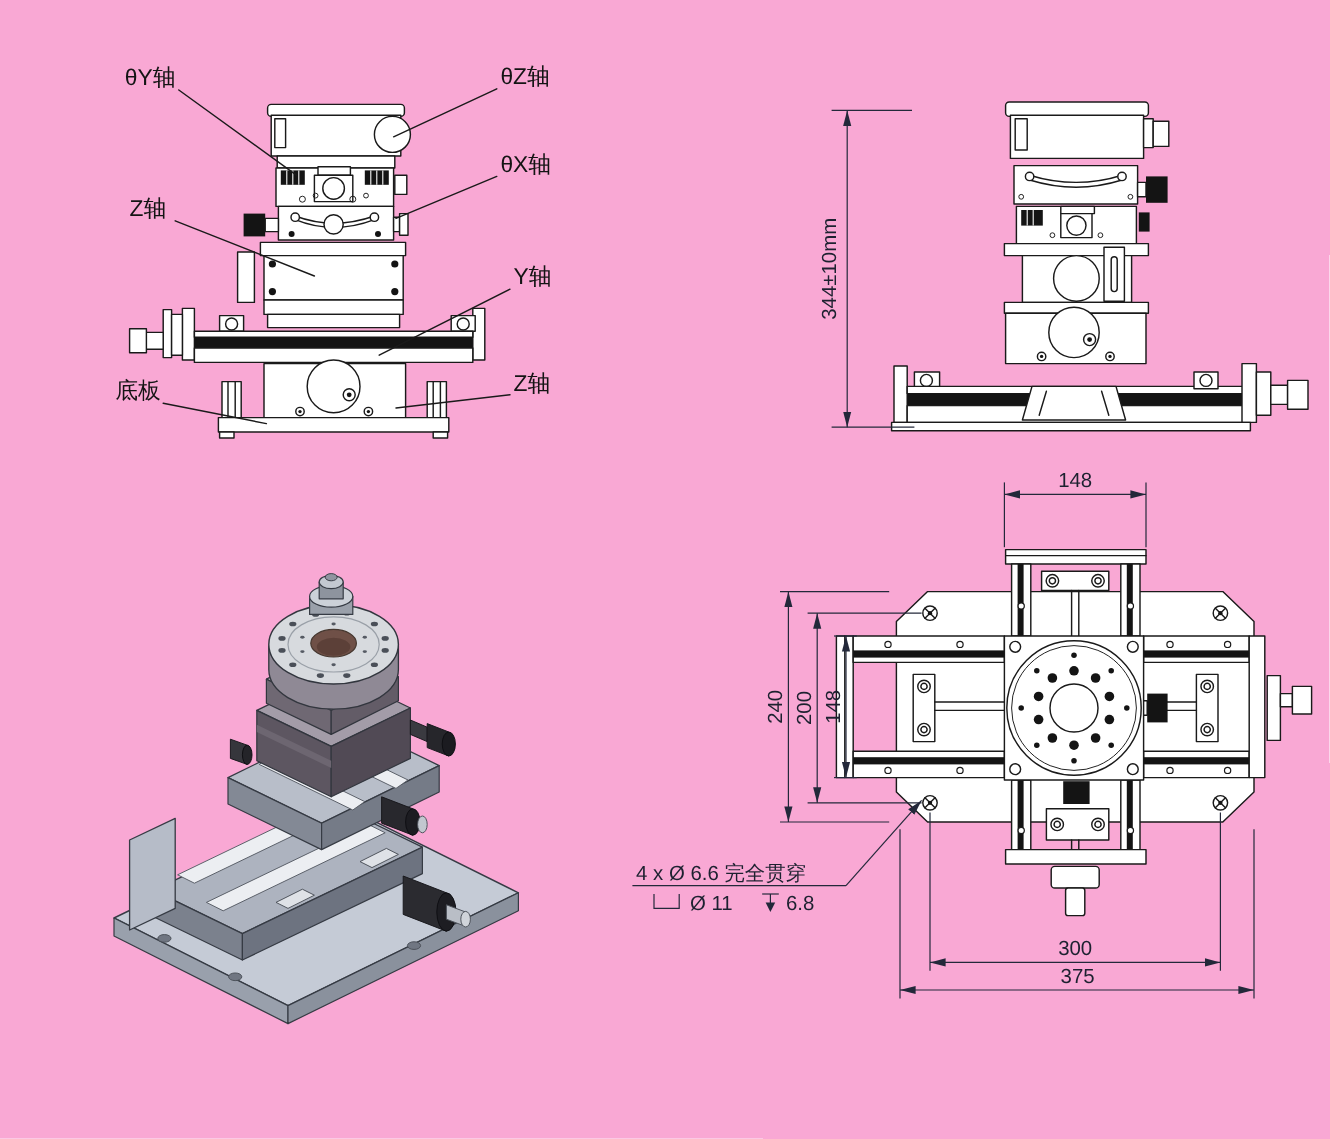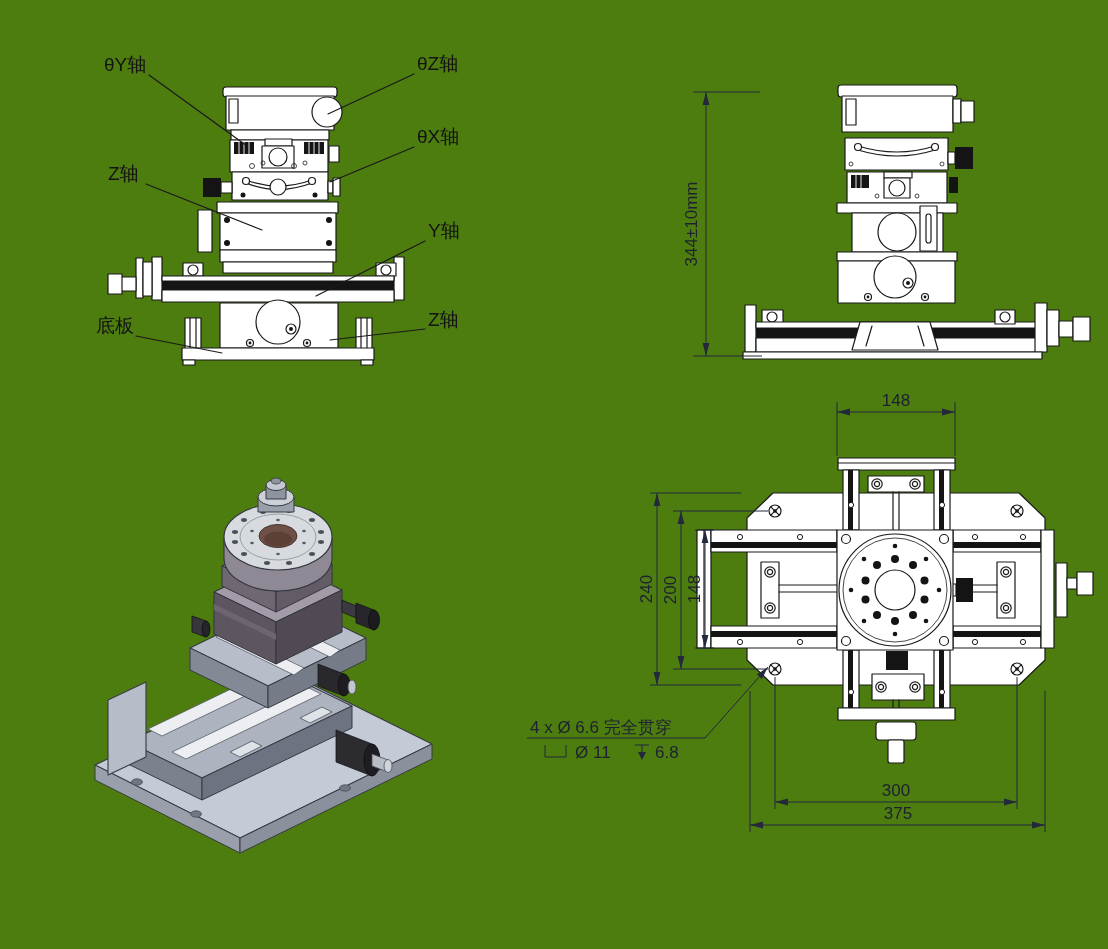--- a/index.html
+++ b/index.html
@@ -1,16 +1,16 @@
 <!DOCTYPE html>
 <html><head>
 <meta charset="utf-8">
 <style>
   html,body{margin:0;padding:0;background:#ffffff;}
-  .canvas{position:relative;width:1108px;height:949px;background:#4d7c0f;overflow:hidden;}
+  .canvas{position:relative;width:1108px;height:949px;background:#f9a8d4;overflow:hidden;}
   svg{display:block;}
   svg text{font-family:"Liberation Sans","DejaVu Sans",sans-serif;}
   .lab{font-size:19px;fill:#141414;}
   .dim{font-size:17px;fill:#1d2130;}
   .mid{text-anchor:middle;}
   .ln{stroke:#1a1a1a;stroke-width:1.2;fill:none;stroke-linejoin:round;stroke-linecap:round;}
   .lnw{stroke:#1a1a1a;stroke-width:1.2;fill:#ffffff;stroke-linejoin:round;}
   .lnt{stroke:#1a1a1a;stroke-width:0.8;fill:none;}
   .blk{fill:#141414;stroke:none;}
   .dl{stroke:#23283a;stroke-width:1;fill:none;}

